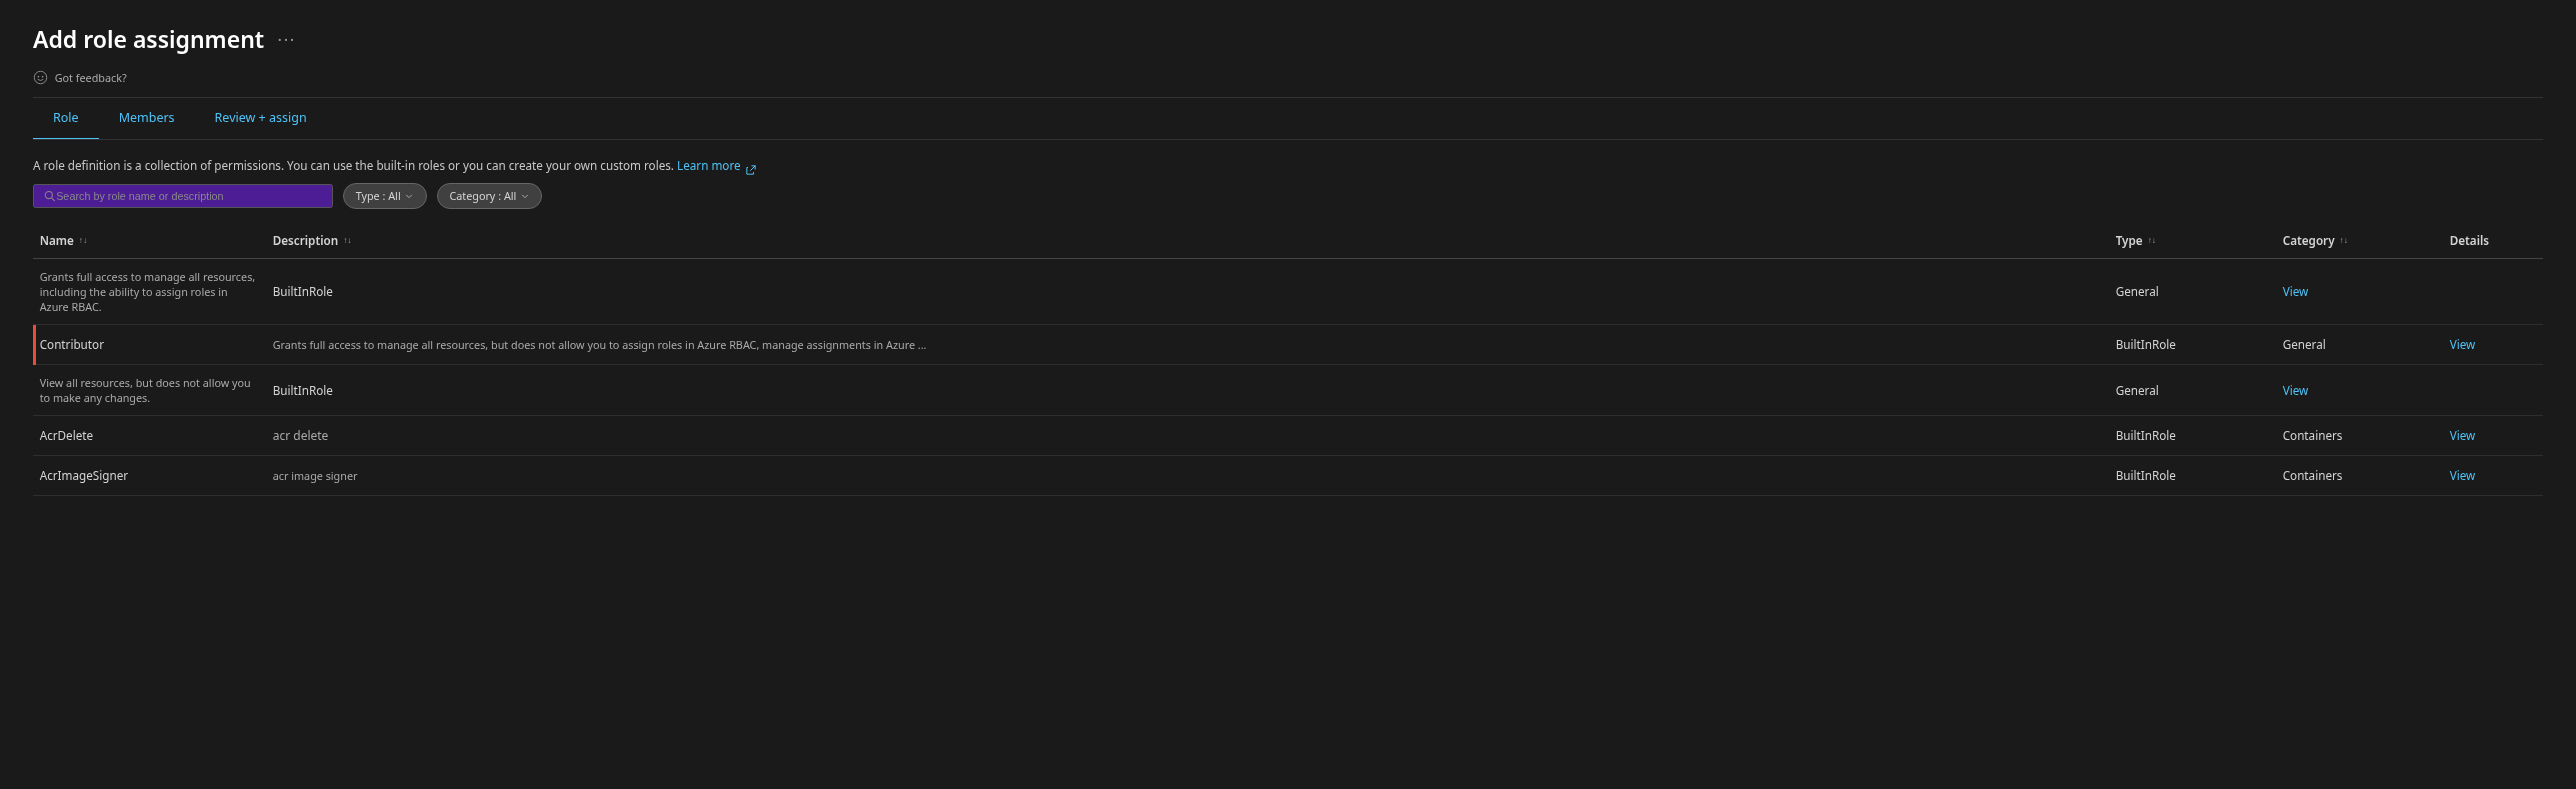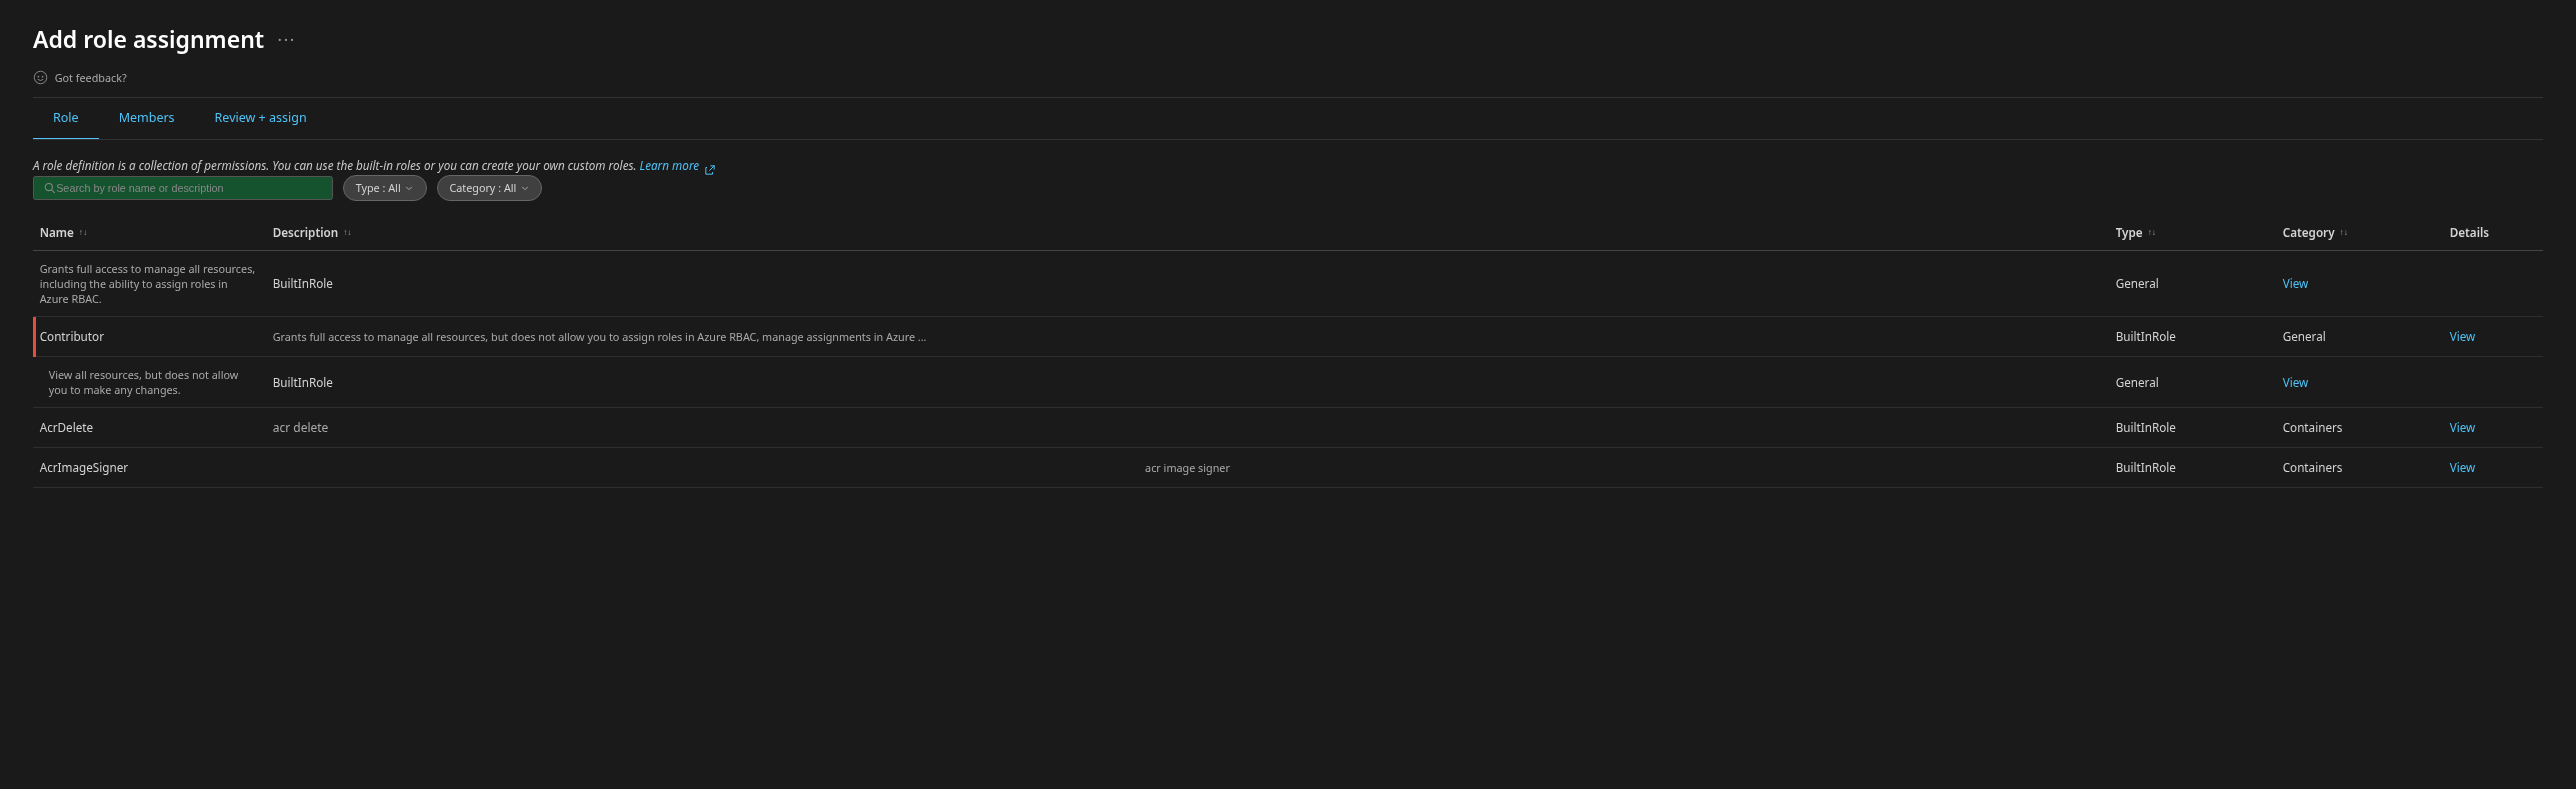--- a/index.html
+++ b/index.html
@@ -67,22 +67,21 @@
     }
     .tab.active {
       color: #4fc3f7;
       border-bottom: 1.7px solid #4fc3f7;
     }
     .tab:not(.active) {
       color: #4fc3f7;
       border-bottom: 1.7px solid transparent;
     }
     .description-section {
-      margin-bottom: 1px;
-      font-style: italic;
+      margin-bottom: 9px;
     }
     .description-text {
       color: #c8c8c8;
       font-size: 11.7px;
       line-height: 1.5;
     }
     .learn-more {
       color: #4fc3f7;
       text-decoration: none;
       font-size: 11.7px;
@@ -96,21 +95,21 @@
     }
     .filters-row {
       display: flex;
       align-items: center;
       gap: 10px;
       margin-bottom: 13.3px;
     }
     .search-box {
       display: flex;
       align-items: center;
-      background: #14532d;
+      background: #4c1d95;
       border: 0.8px solid #555;
       border-radius: 2.5px;
       padding: 5px 10px;
       width: 300px;
       gap: 1px;
     }
     .search-box input {
       background: transparent;
       border: none;
       outline: none;
@@ -293,39 +292,39 @@
           <div class="table-row">
             <div class="td name-cell">Contributor</div>
             <div class="td" style="color: rgb(170, 170, 170); font-size: 10.8px;">Grants full access to manage all resources, but does not allow you to assign roles in Azure RBAC, manage assignments in Azure ...</div>
             <div class="td">BuiltInRole</div>
             <div class="td">General</div>
             <div class="td view-link">View</div>
           </div>
         </div>
         <div class="row-wrapper" style="position: relative;">
           <div class="table-row">
-            <div class="td" style="color: rgb(170, 170, 170); font-size: 10.8px; margin-left: 9px;">View all resources, but does not allow you to make any changes.</div>
+            <div class="td" style="color: rgb(170, 170, 170); font-size: 10.8px;">View all resources, but does not allow you to make any changes.</div>
             <div class="td">BuiltInRole</div>
             <div class="td">General</div>
             <div class="td view-link">View</div>
           </div>
         </div>
         <div class="row-wrapper" style="position: relative;">
           <div class="table-row">
             <div class="td name-cell">AcrDelete</div>
             <div class="td" style="color: rgb(170, 170, 170); font-size: 12px;">acr delete</div>
             <div class="td">BuiltInRole</div>
             <div class="td">Containers</div>
             <div class="td view-link">View</div>
           </div>
         </div>
         <div class="row-wrapper" style="position: relative;">
           <div class="table-row">
             <div class="td name-cell">AcrImageSigner</div>
-            <div class="td" style="color: rgb(170, 170, 170); font-size: 10.8px; text-align: center;">acr image signer</div>
+            <div class="td" style="color: rgb(170, 170, 170); font-size: 10.8px;">acr image signer</div>
             <div class="td">BuiltInRole</div>
             <div class="td">Containers</div>
             <div class="td view-link">View</div>
           </div>
         </div>
       </div>
 
   </div>
 
 </div>

